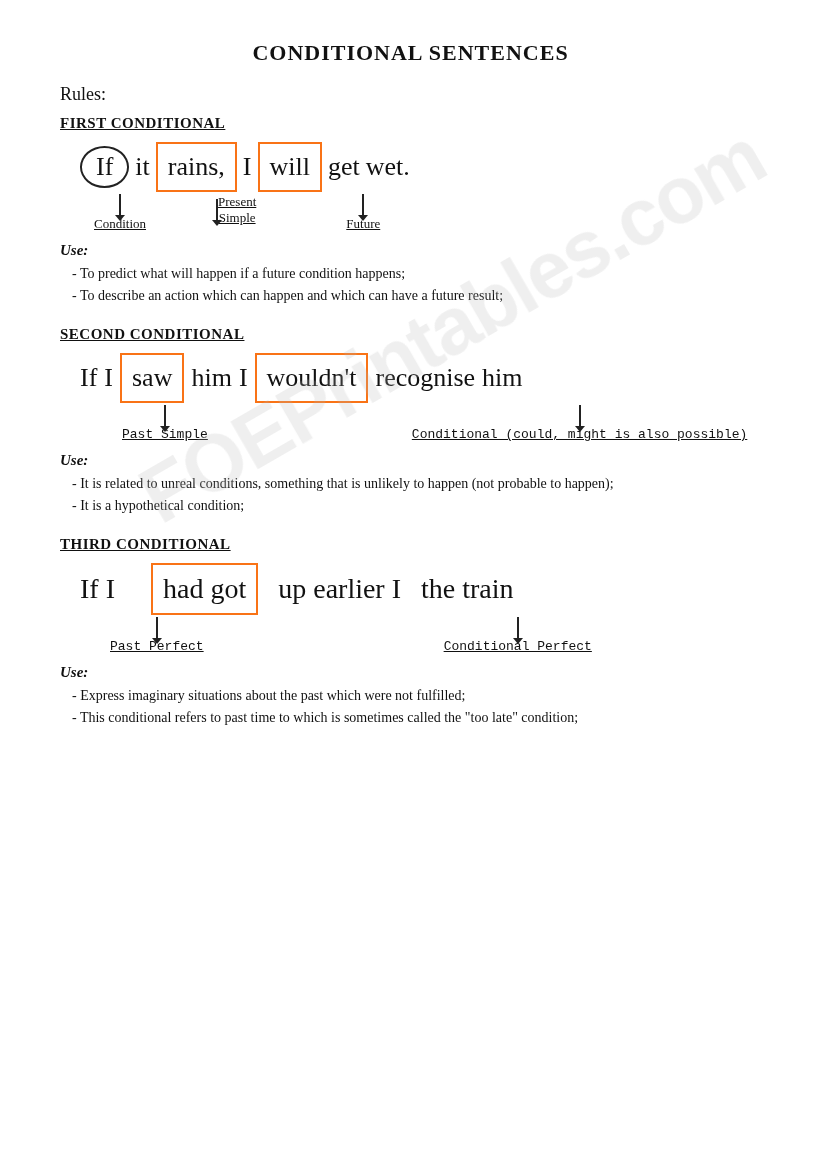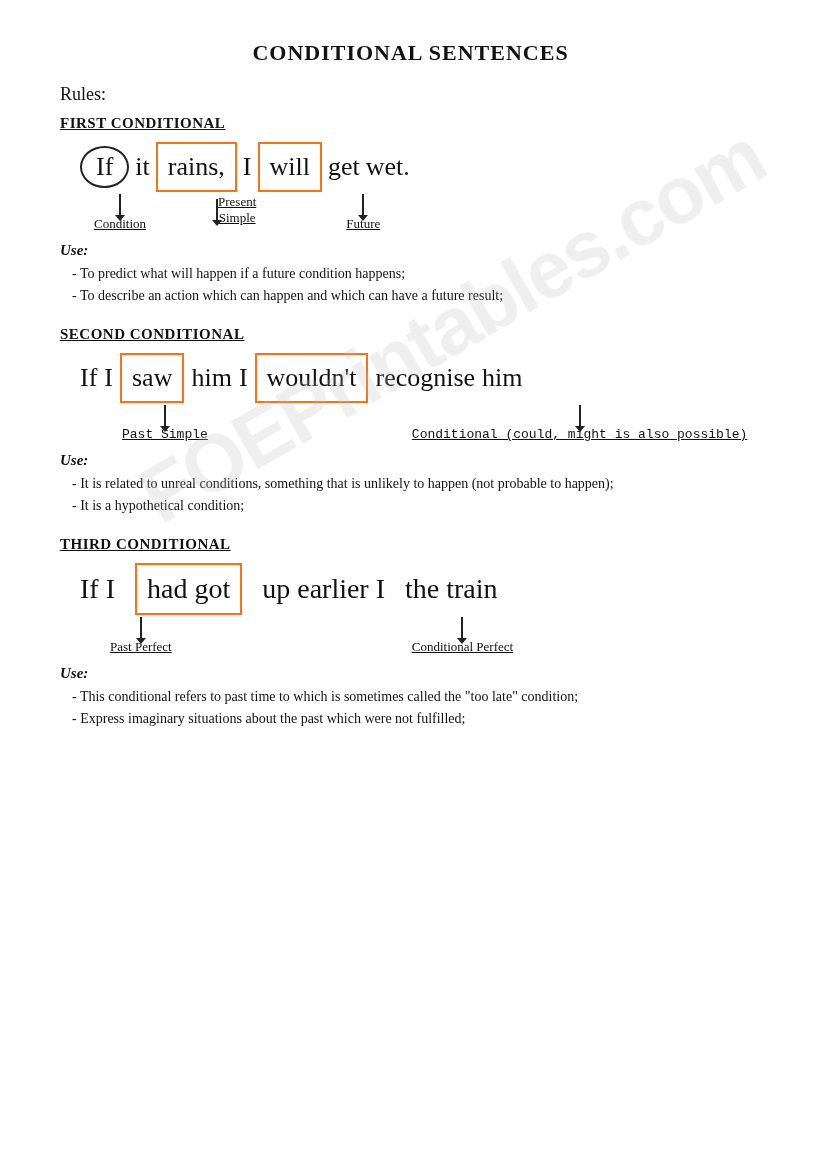--- a/index.html
+++ b/index.html
@@ -211,37 +211,37 @@
       <li>It is a hypothetical condition;</li>
     </ul>
   </div>
 </div>
 
 <div class="section-block">
   <div class="section-title">THIRD CONDITIONAL</div>
   <div class="diagram-area">
     <div class="tc-sentence">
       <span style="font-size:28px;">If I</span>
-      <span class="box" style="font-size:28px;">had got</span>
+      <span class="box" style="font-size:28px;margin-left:16px;">had got</span>
       <span style="font-size:28px;">up earlier I</span>
       <span style="font-size:28px;">the train</span>
     </div>
-    <div style="display:flex; align-items:center; margin-top:2px; gap:0;">
+    <div style="display:flex; align-items:center; margin-top:2px; gap:0;font-family:Liberation Mono, monospace;">
 
       <div style="display:flex; flex-direction:column; align-items:center; margin-left:30px;">
         <div class="arrow-down"></div>
         <span class="label-text">Past Perfect</span>
       </div>
 
       <div style="display:flex; flex-direction:column; align-items:center; margin-left:240px;">
         <div class="arrow-down"></div>
         <span class="label-text">Conditional Perfect</span>
       </div>
     </div>
   </div>
   <div class="use-section">
     <div class="use-label"><em>Use</em>:</div>
     <ul class="use-bullets">
+      <li>Express imaginary situations about the past which were not fulfilled;</li>
       <li>This conditional refers to past time to which is sometimes called the "too late" condition;</li>
-      <li>Express imaginary situations about the past which were not fulfilled;</li>
     </ul>
   </div>
 </div>
 
 </body></html>

